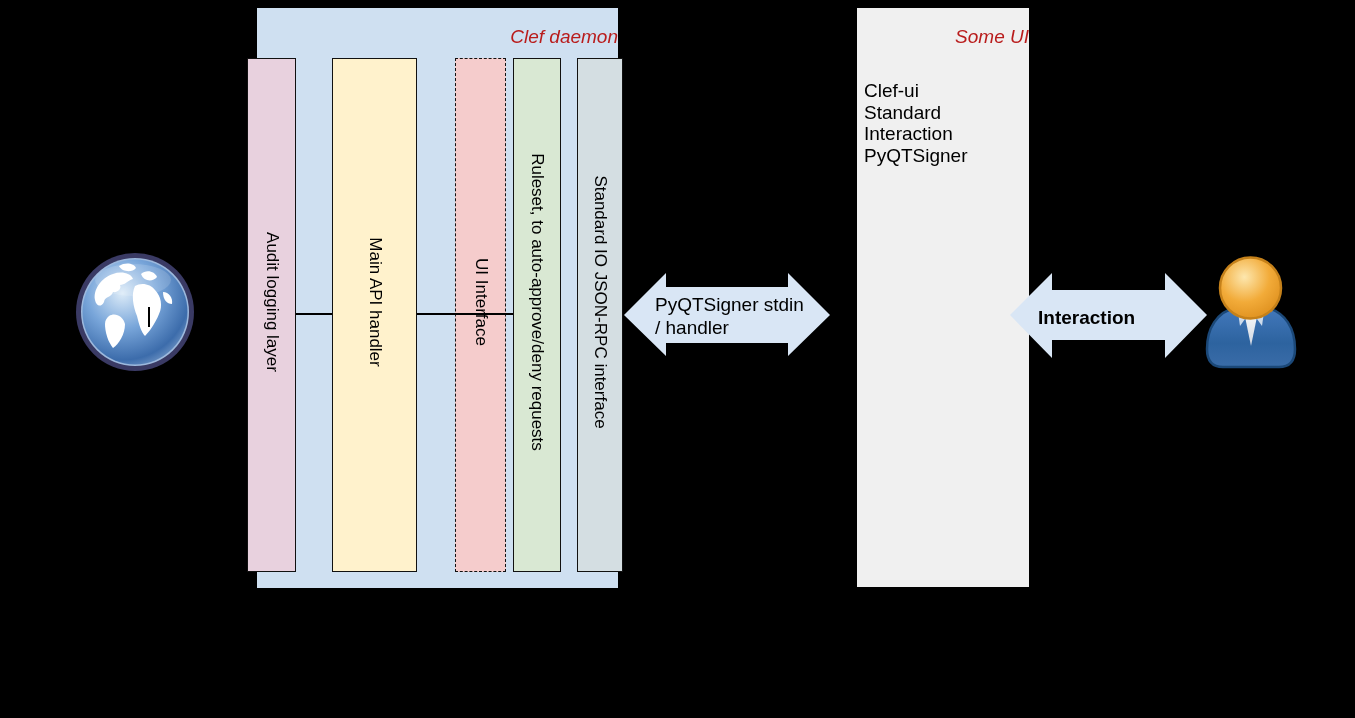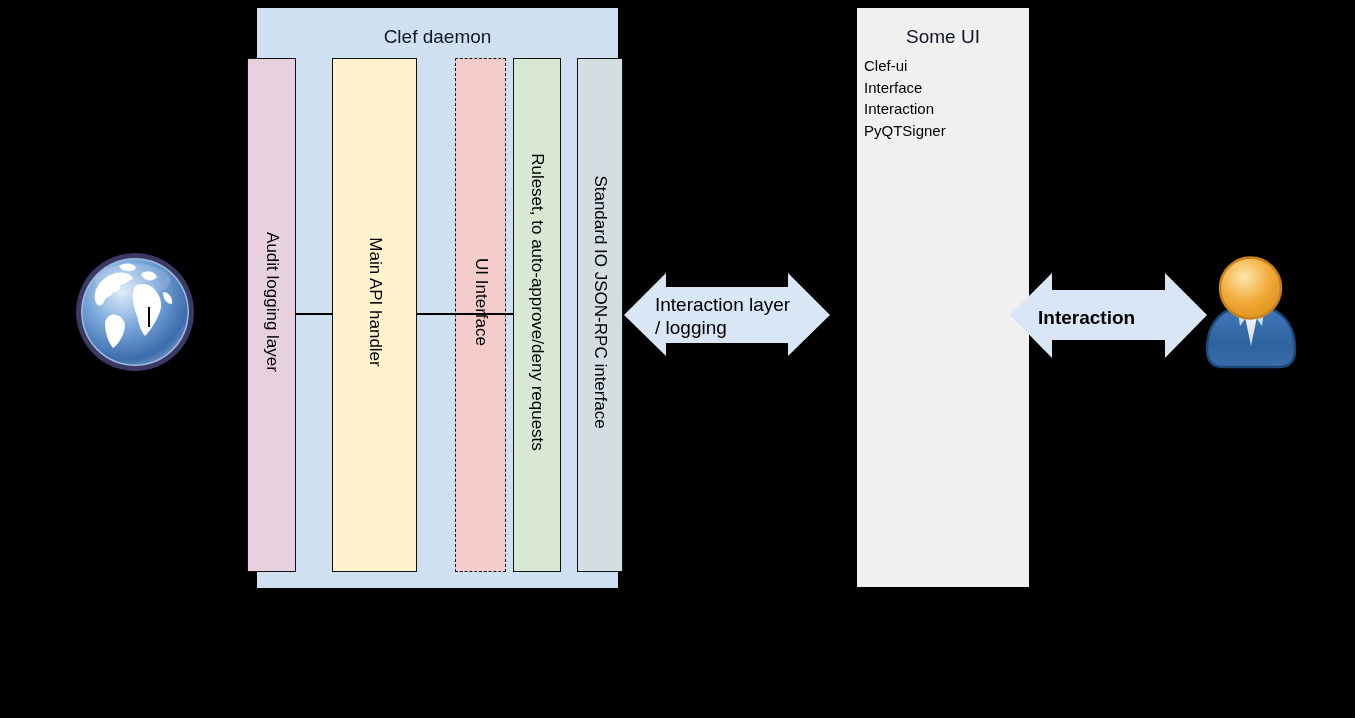--- a/index.html
+++ b/index.html
@@ -1,60 +1,60 @@
 <!DOCTYPE html>
 <html><head>
 <meta charset="utf-8">
 <style>
   html,body{margin:0;padding:0;background:#000;}
   .canvas{position:relative;width:1355px;height:718px;background:#000;overflow:hidden;
           font-family:"Liberation Sans",sans-serif;color:#000;}
   .abs{position:absolute;}
   
   .clef-box{left:257px;top:8px;width:361px;height:580px;z-index:1;}
-  .box-title{position:absolute;top:18px;left:0;width:100%;text-align:center;
-             font-size:19px;line-height:21px;color:#0f172a;}
+  .box-title{position:absolute;top:18px;left:0;width:100%;text-align:right;
+             font-size:19px;line-height:21px;color:#b91c1c;font-style:italic;}
   
   .bar{position:absolute;top:58px;height:514px;box-sizing:border-box;
        border:1px solid #111;}
   .bar.dashed{border:1px dashed #111;}
   .bar-audit {left:247px;width:49px;z-index:4;}
   .bar-api   {left:332px;width:85px;z-index:4;}
   .bar-ui    {left:455px;width:51px;z-index:2;}
   .bar-rules {left:513px;width:48px;z-index:4;}
   .bar-stdio {left:577px;width:46px;z-index:4;}
   .bar-label{position:absolute;left:50%;top:243px;transform:translate(-50%,-50%);
              writing-mode:vertical-rl;white-space:nowrap;font-size:17px;color:#000;}
   
   .connector{left:149px;top:313px;width:364px;height:2px;background:#000;z-index:3;}
   .globe-tick{left:148px;top:307px;width:2px;height:20px;background:#000;z-index:6;}
   
   .someui-box{left:833px;top:8px;width:172px;height:579px;z-index:1;margin-left:24px;}
-  .someui-list{position:absolute;left:7px;top:47px;font-size:15px;line-height:21.5px;}
+  .someui-list{position:absolute;left:7px;top:72px;font-size:19px;line-height:21.5px;}
   
   .arrow-svg{z-index:5;}
   .arrow-label{z-index:6;font-size:19px;line-height:23px;white-space:nowrap;color:#000;}
   .lbl-left{left:655px;top:293px;}
   .lbl-right{left:1038px;top:306px;font-weight:bold;}
   .icon-svg{z-index:5;}
 </style>
 </head>
 <body>
 
 <div class="canvas">
 
   <div class="abs clef-box" style="background-color: rgb(207, 224, 241);">
     <div class="box-title">Clef daemon</div>
   </div>
 
   <div class="abs someui-box" style="background-color: rgb(240, 240, 240);">
     <div class="box-title">Some UI</div>
     <div class="someui-list">
       <div>Clef-ui</div>
-      <div>Interface</div>
+      <div>Standard</div>
       <div>Interaction</div>
       <div>PyQTSigner</div>
     </div>
   </div>
 
   <div class="bar dashed bar-ui" style="background-color: rgb(245, 204, 204);">
     <span class="bar-label">UI Interface</span>
   </div>
 
   <div class="abs connector"></div>
@@ -94,22 +94,22 @@
     </g>
     <ellipse cx="58" cy="28" rx="38" ry="16" fill="#ffffff" opacity="0.15"></ellipse>
   </svg>
 
   <div class="abs globe-tick"></div>
 
   <svg class="abs arrow-svg" style="left:624px;top:272px;" width="206" height="86" viewBox="0 0 206 86">
     <polygon points="0,43 42,1 42,15 164,15 164,1 206,43 164,84 164,71 42,71 42,84" fill="#d9e6f5"></polygon>
   </svg>
   <div class="abs arrow-label lbl-left">
-    <div>Interaction layer</div>
-    <div>/ logging</div>
+    <div>PyQTSigner stdin</div>
+    <div>/ handler</div>
   </div>
 
   <svg class="abs arrow-svg" style="left:1010px;top:273px;" width="197" height="86" viewBox="0 0 197 86">
     <polygon points="0,42 42,0 42,17 155,17 155,0 197,42 155,85 155,67 42,67 42,85" fill="#d9e6f5"></polygon>
   </svg>
   <div class="abs arrow-label lbl-right">
     <div>Interaction</div>
   </div>
 
   <svg class="abs icon-svg" style="left:1203px;top:253px;" width="96" height="116" viewBox="0 0 96 116">

